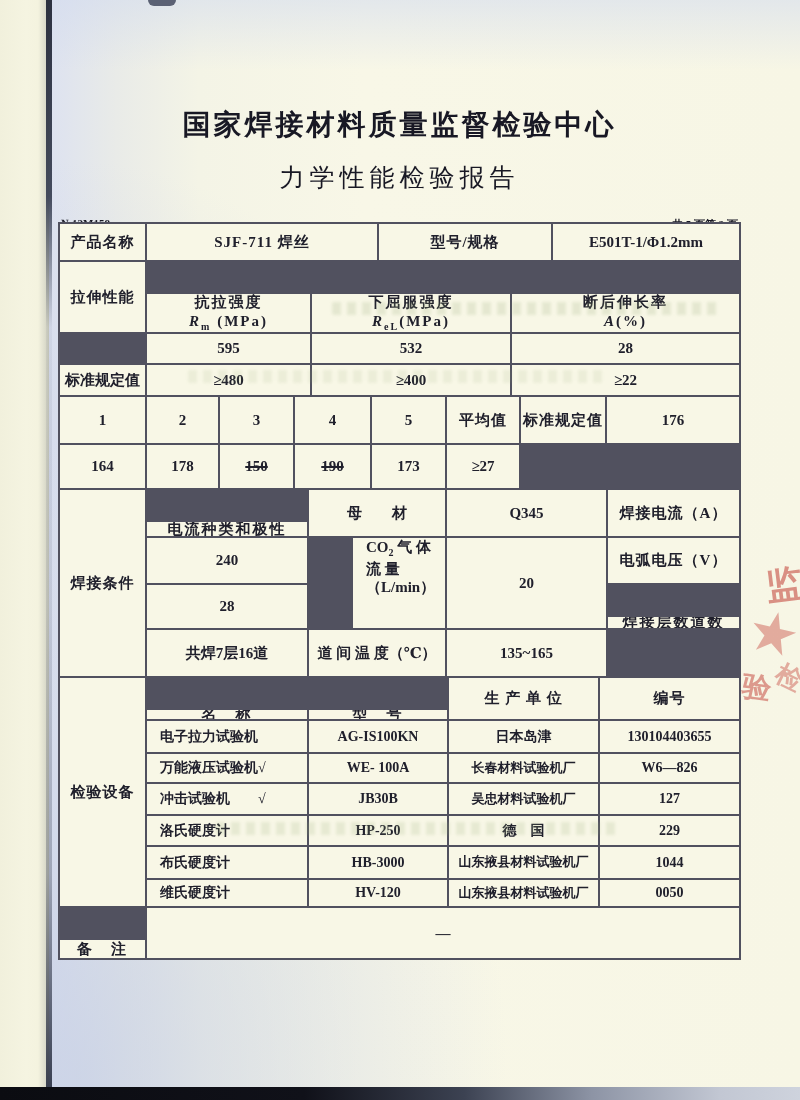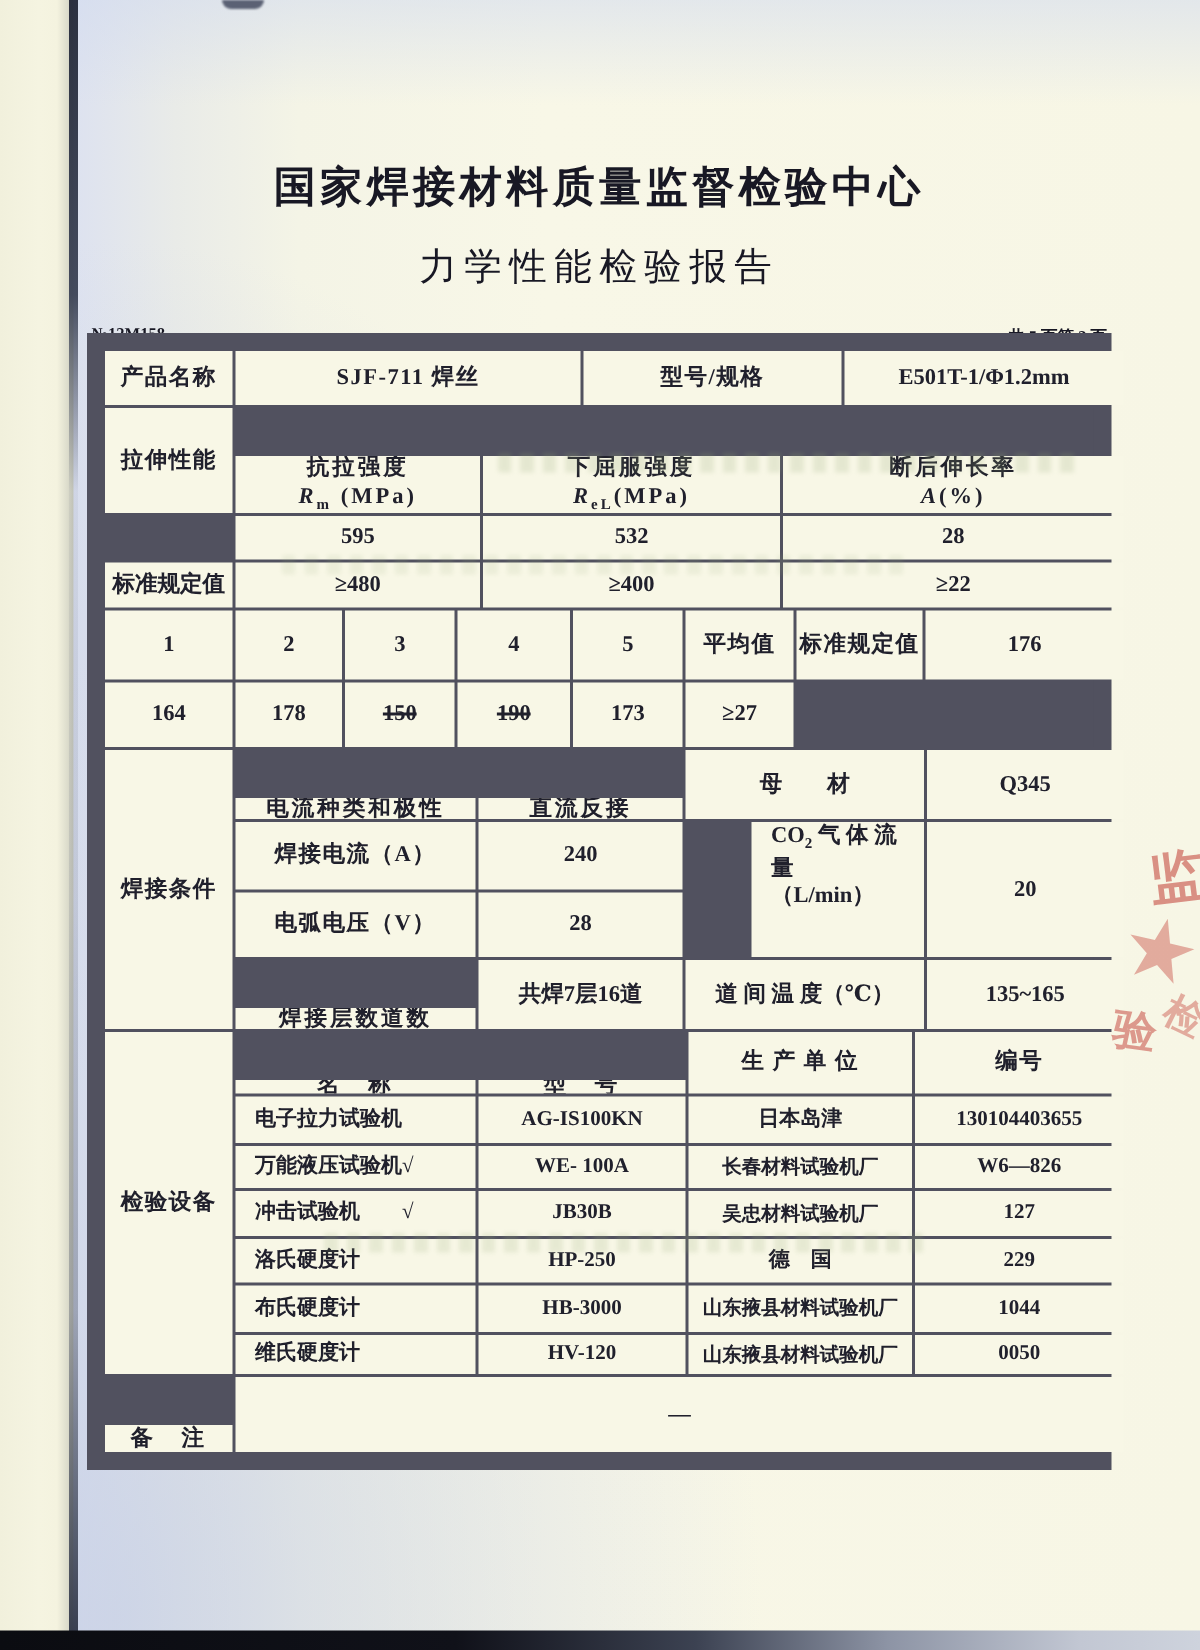--- a/index.html
+++ b/index.html
@@ -31,21 +31,21 @@
     background:linear-gradient(90deg,#0b0c11 0,#101119 38%,#3c4252 58%,#8d94a5 74%,#c2c7d3 90%,#ced3dd 100%);
   }
   
   .doc-header{position:absolute; left:58px; top:16px; width:683px; color:#181824;}
   .doc-title{margin:90px 0 0 0; text-align:center; font-size:28px; font-weight:bold; letter-spacing:3px;}
   .doc-subtitle{margin:17px 0 0 0; text-align:center; font-size:25px; font-weight:normal; letter-spacing:5px;}
   .doc-meta{display:flex; justify-content:space-between; margin-top:23px; padding:0 3px; font-size:11px; font-weight:bold;gap:25px;}
   
   .report-table{
     position:absolute; left:58px; top:222px; width:683px;
-    background:#51515f; padding:12px; display:flex; flex-direction:column; gap:2px;
+    background:#51515f; padding:2px; display:flex; flex-direction:column; gap:2px;
     box-sizing:border-box;
   }
   .band{display:grid; gap:2px; background:#51515f;}
   .band-product  {grid-template-columns:85px 230px 172px 186px; grid-template-rows:36px;}
   .band-tensile  {grid-template-columns:85px 163px 198px 227px; grid-template-rows:70px 29px 30px;}
   .band-impact   {grid-template-columns:85px 71px 73px 75px 73px 72px 84px 132px; grid-template-rows:46px 43px;}
   .band-welding  {grid-template-columns:85px 160px 136px 159px 131px; grid-template-rows:46px 45px 43px 46px;}
   .band-equip    {grid-template-columns:85px 160px 138px 149px 139px; grid-template-rows:41px 31px 28px 30px 29px 31px 26px;}
   .band-remarks  {grid-template-columns:85px 592px; grid-template-rows:50px;}
   .cell{
@@ -143,21 +143,20 @@
       <div class="cell">
           <span class="strike">190</span>
         </div>
       <div class="cell">173</div>
       <div class="cell">≥27</div>
     </div>
 
     <div class="band band-welding">
       <div class="cell span4 ls1">焊接条件</div>
       <div class="cell ls2">电流种类和极性</div>
-      <div class="cell ls2">直流反接</div>
       <div class="cell">母　　材</div>
       <div class="cell">Q345</div>
       <div class="cell ls1">焊接电流（A）</div>
       <div class="cell">240</div>
       <div class="cell col span2 left" style="align-items:flex-start;margin-left:44px;">
         <div><span>CO</span><sub>2</sub><span> 气 体 流 量</span></div>
         <div>（L/min）</div>
       </div>
       <div class="cell span2">20</div>
       <div class="cell ls1">电弧电压（V）</div>

